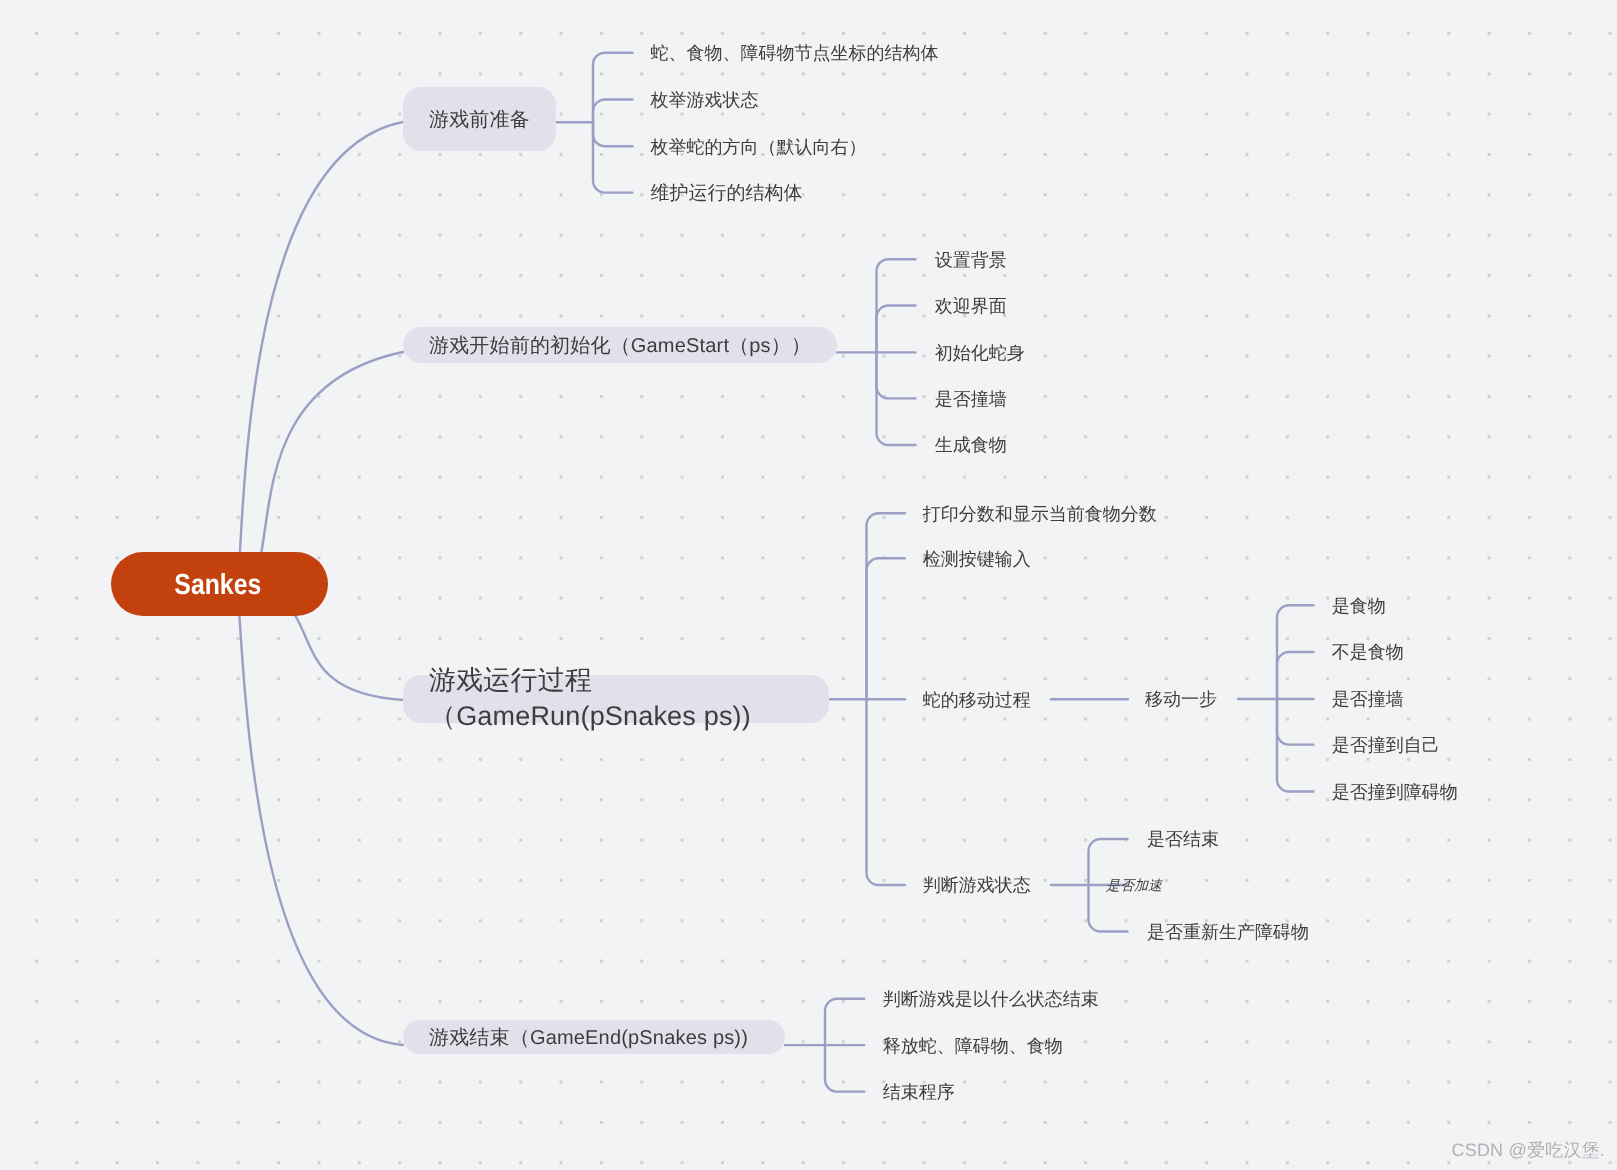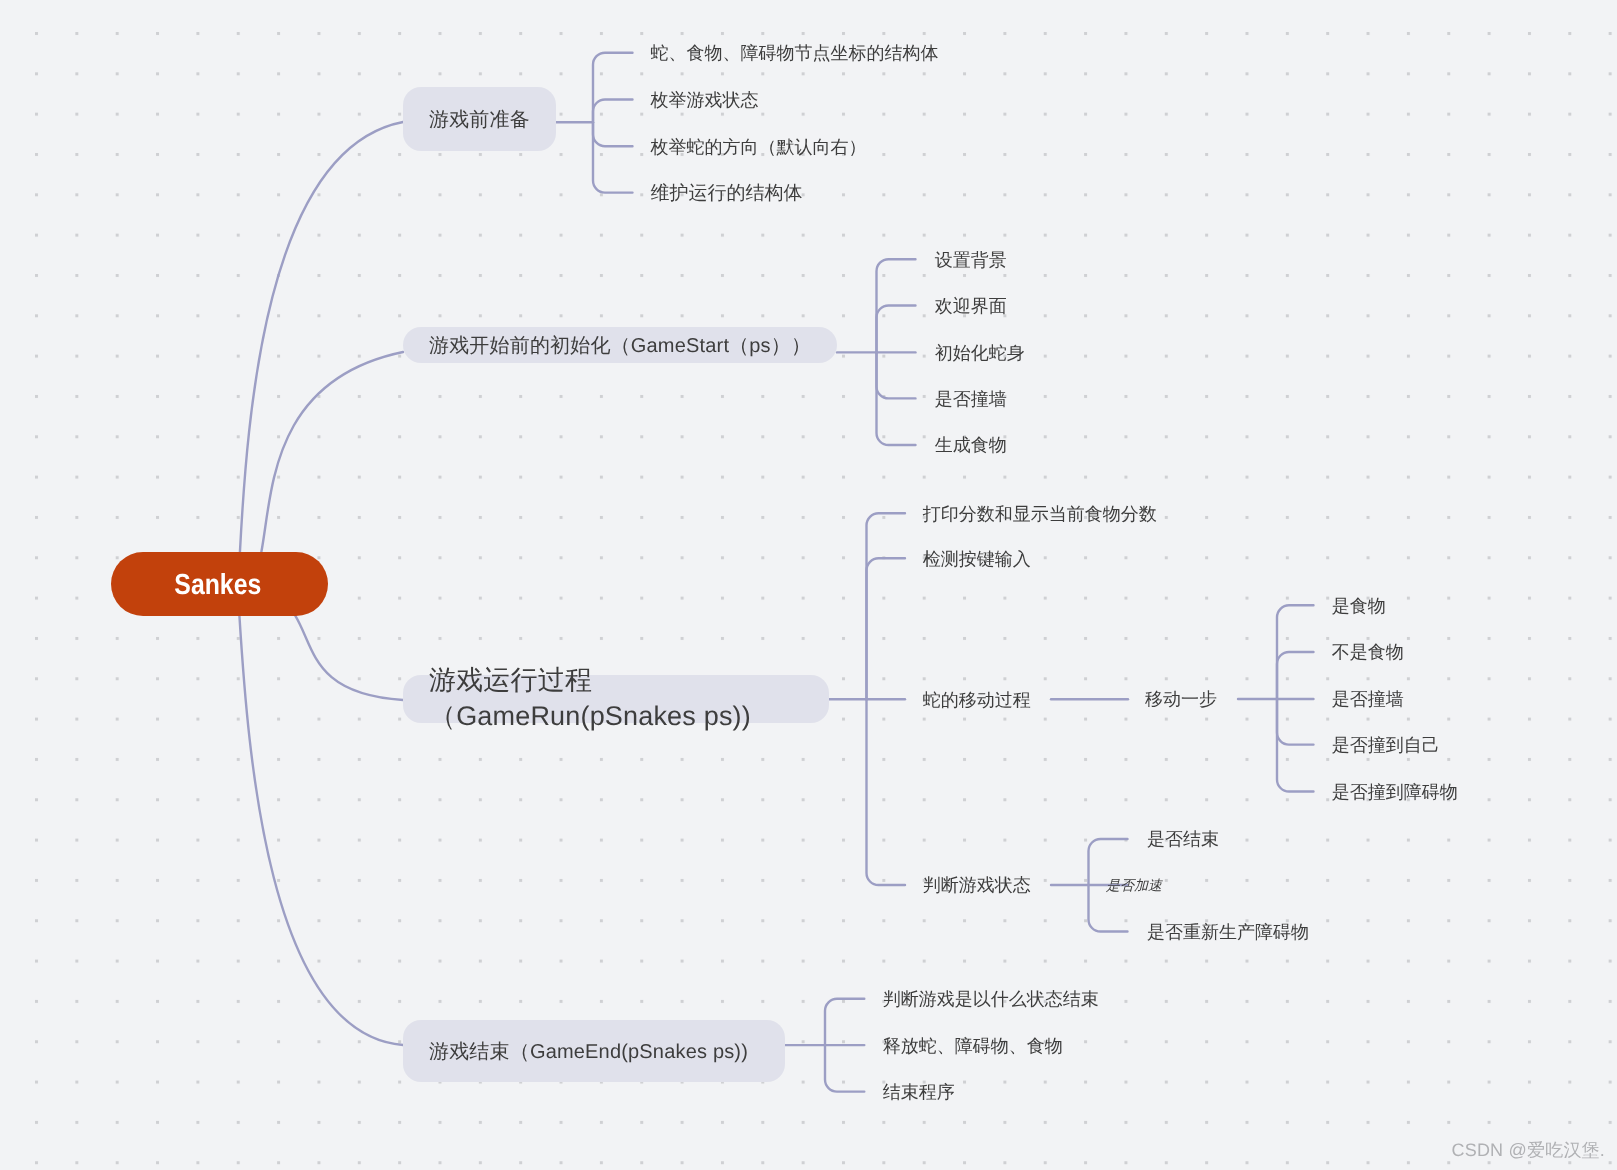--- a/index.html
+++ b/index.html
@@ -81,21 +81,21 @@
 
   <div class="node lvl2" style="left: 403px; top: 87px; width: 153px; height: 64px; font-size: 20px;">
     <span>游戏前准备</span>
   </div>
   <div class="node lvl2" style="left: 403px; top: 327px; width: 434px; height: 36px; font-size: 20px;">
     <span>游戏开始前的初始化（GameStart（ps））</span>
   </div>
   <div class="node lvl2" style="left: 403px; top: 675px; width: 426px; height: 48px; font-size: 27px;">
     <span>游戏运行过程（GameRun(pSnakes ps))</span>
   </div>
-  <div class="node lvl2" style="left: 403px; top: 1020px; width: 382px; height: 62px; font-size: 20px;">
+  <div class="node lvl2" style="left: 403px; top: 1020px; width: 382px; height: 34px; font-size: 20px;">
     <span>游戏结束（GameEnd(pSnakes ps))</span>
   </div>
 
   <div class="leaf" style="left: 650.5px; top: 41.14px; font-size: 18px; line-height: 25.92px;">蛇、食物、障碍物节点坐标的结构体</div>
   <div class="leaf" style="left: 650.5px; top: 87.94px; font-size: 18px; line-height: 25.92px;">枚举游戏状态</div>
   <div class="leaf" style="left: 650.5px; top: 134.64px; font-size: 18px; line-height: 25.92px;">枚举蛇的方向（默认向右）</div>
   <div class="leaf" style="left: 650.5px; top: 181.04px; font-size: 19px; line-height: 25.92px;">维护运行的结构体</div>
 
   <div class="leaf" style="left: 934.7px; top: 247.64px; font-size: 18px; line-height: 25.92px;">设置背景</div>
   <div class="leaf" style="left: 934.7px; top: 293.94px; font-size: 18px; line-height: 25.92px;">欢迎界面</div>

